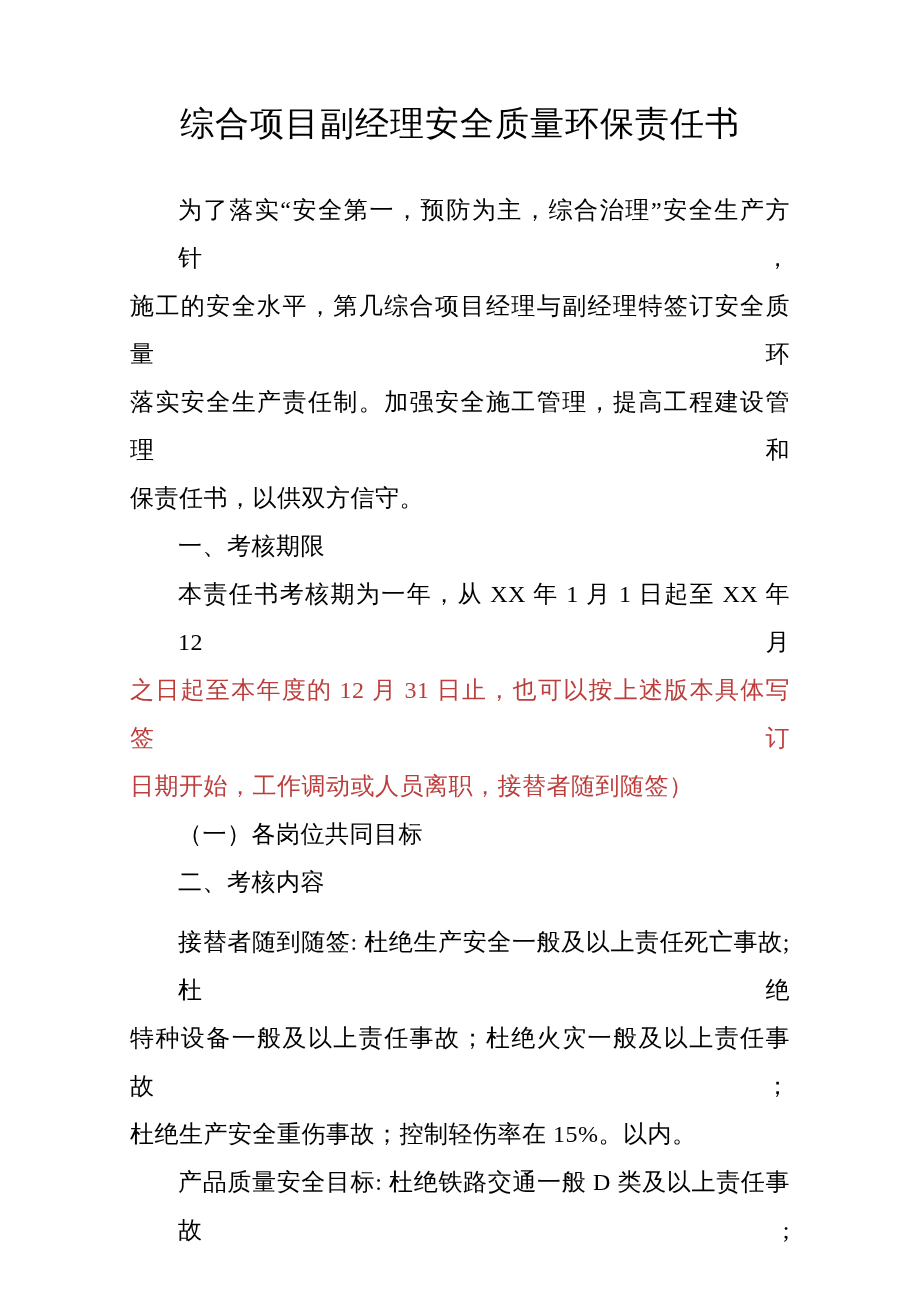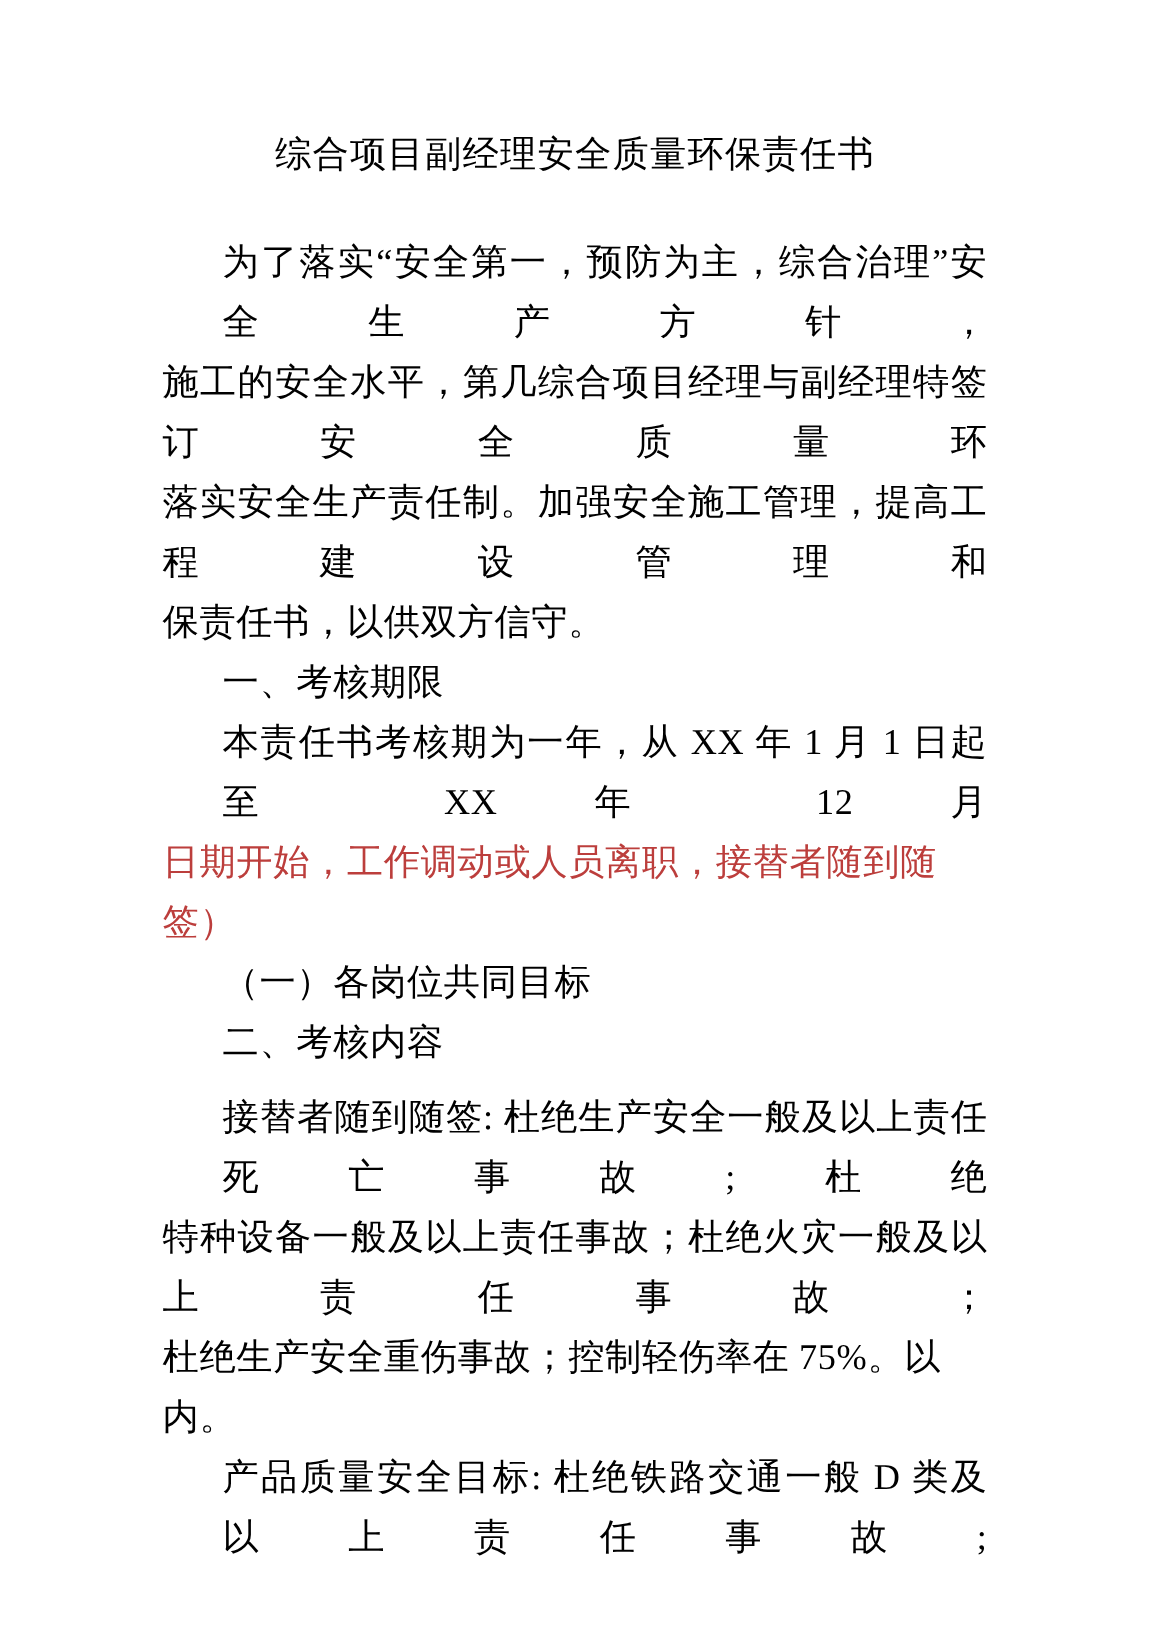--- a/index.html
+++ b/index.html
@@ -17,31 +17,31 @@
     color: #000000;
   }
   .content {
     position: absolute;
     left: 130px;
     top: 100px;
     width: 660px;
   }
   .doc-title {
     margin: 0 0 38px 0;
-    font-size: 29px;
+    font-size: 34px;
     font-weight: normal;
     line-height: 48px;
     letter-spacing: 1px;
     text-align: center;
   }
   .block {
     margin: 0;
   }
   .line {
-    font-size: 29px;
+    font-size: 24px;
     line-height: 48px;
     min-height: 48px;
     letter-spacing: 0.5px;
     text-align: left;
   }
   .line.indent {
     padding-left: 48px;
   }
   .line.justify {
     text-align: justify;
@@ -66,31 +66,32 @@
           <div class="line indent justify"><span class="seg">为了落实“安全第一，预防为主，综合治理”安全生产方针，</span></div>
           <div class="line justify"><span class="seg">施工的安全水平，第几综合项目经理与副经理特签订安全质量环</span></div>
           <div class="line justify"><span class="seg">落实安全生产责任制。加强安全施工管理，提高工程建设管理和</span></div>
           <div class="line"><span class="seg">保责任书，以供双方信守。</span></div>
         </div>
         <div class="block heading">
           <div class="line indent"><span class="seg bold">一、考核期限</span></div>
         </div>
         <div class="block paragraph">
           <div class="line indent justify"><span class="seg">本责任书考核期为一年，从 XX 年 1 月 1 日起至 XX 年 12 月</span></div>
+          <div class="line justify"><span class="seg red">之日起至本年度的 12 月 31 日止，也可以按上述版本具体写签订</span></div>
           <div class="line"><span class="seg red">日期开始，工作调动或人员离职，接替者随到随签）</span></div>
         </div>
         <div class="block heading">
           <div class="line indent"><span class="seg bold">（一）各岗位共同目标</span></div>
         </div>
         <div class="block heading">
           <div class="line indent"><span class="seg bold">二、考核内容</span></div>
         </div>
         <div class="block paragraph" style="margin-top: 12px;">
           <div class="line indent justify"><span class="seg bold">接替者随到随签:</span><span class="seg"> 杜绝生产安全一般及以上责任死亡事故;杜绝</span></div>
           <div class="line justify"><span class="seg">特种设备一般及以上责任事故；杜绝火灾一般及以上责任事故；</span></div>
-          <div class="line"><span class="seg">杜绝生产安全重伤事故；控制轻伤率在 75%。以内。</span></div>
+          <div class="line"><span class="seg">杜绝生产安全重伤事故；控制轻伤率在 15%。以内。</span></div>
         </div>
         <div class="block paragraph">
           <div class="line indent justify"><span class="seg bold">产品质量安全目标:</span><span class="seg"> 杜绝铁路交通一般 D 类及以上责任事故;</span></div>
         </div>
       </div>
   </div>
 </div>
 
 </body></html>

